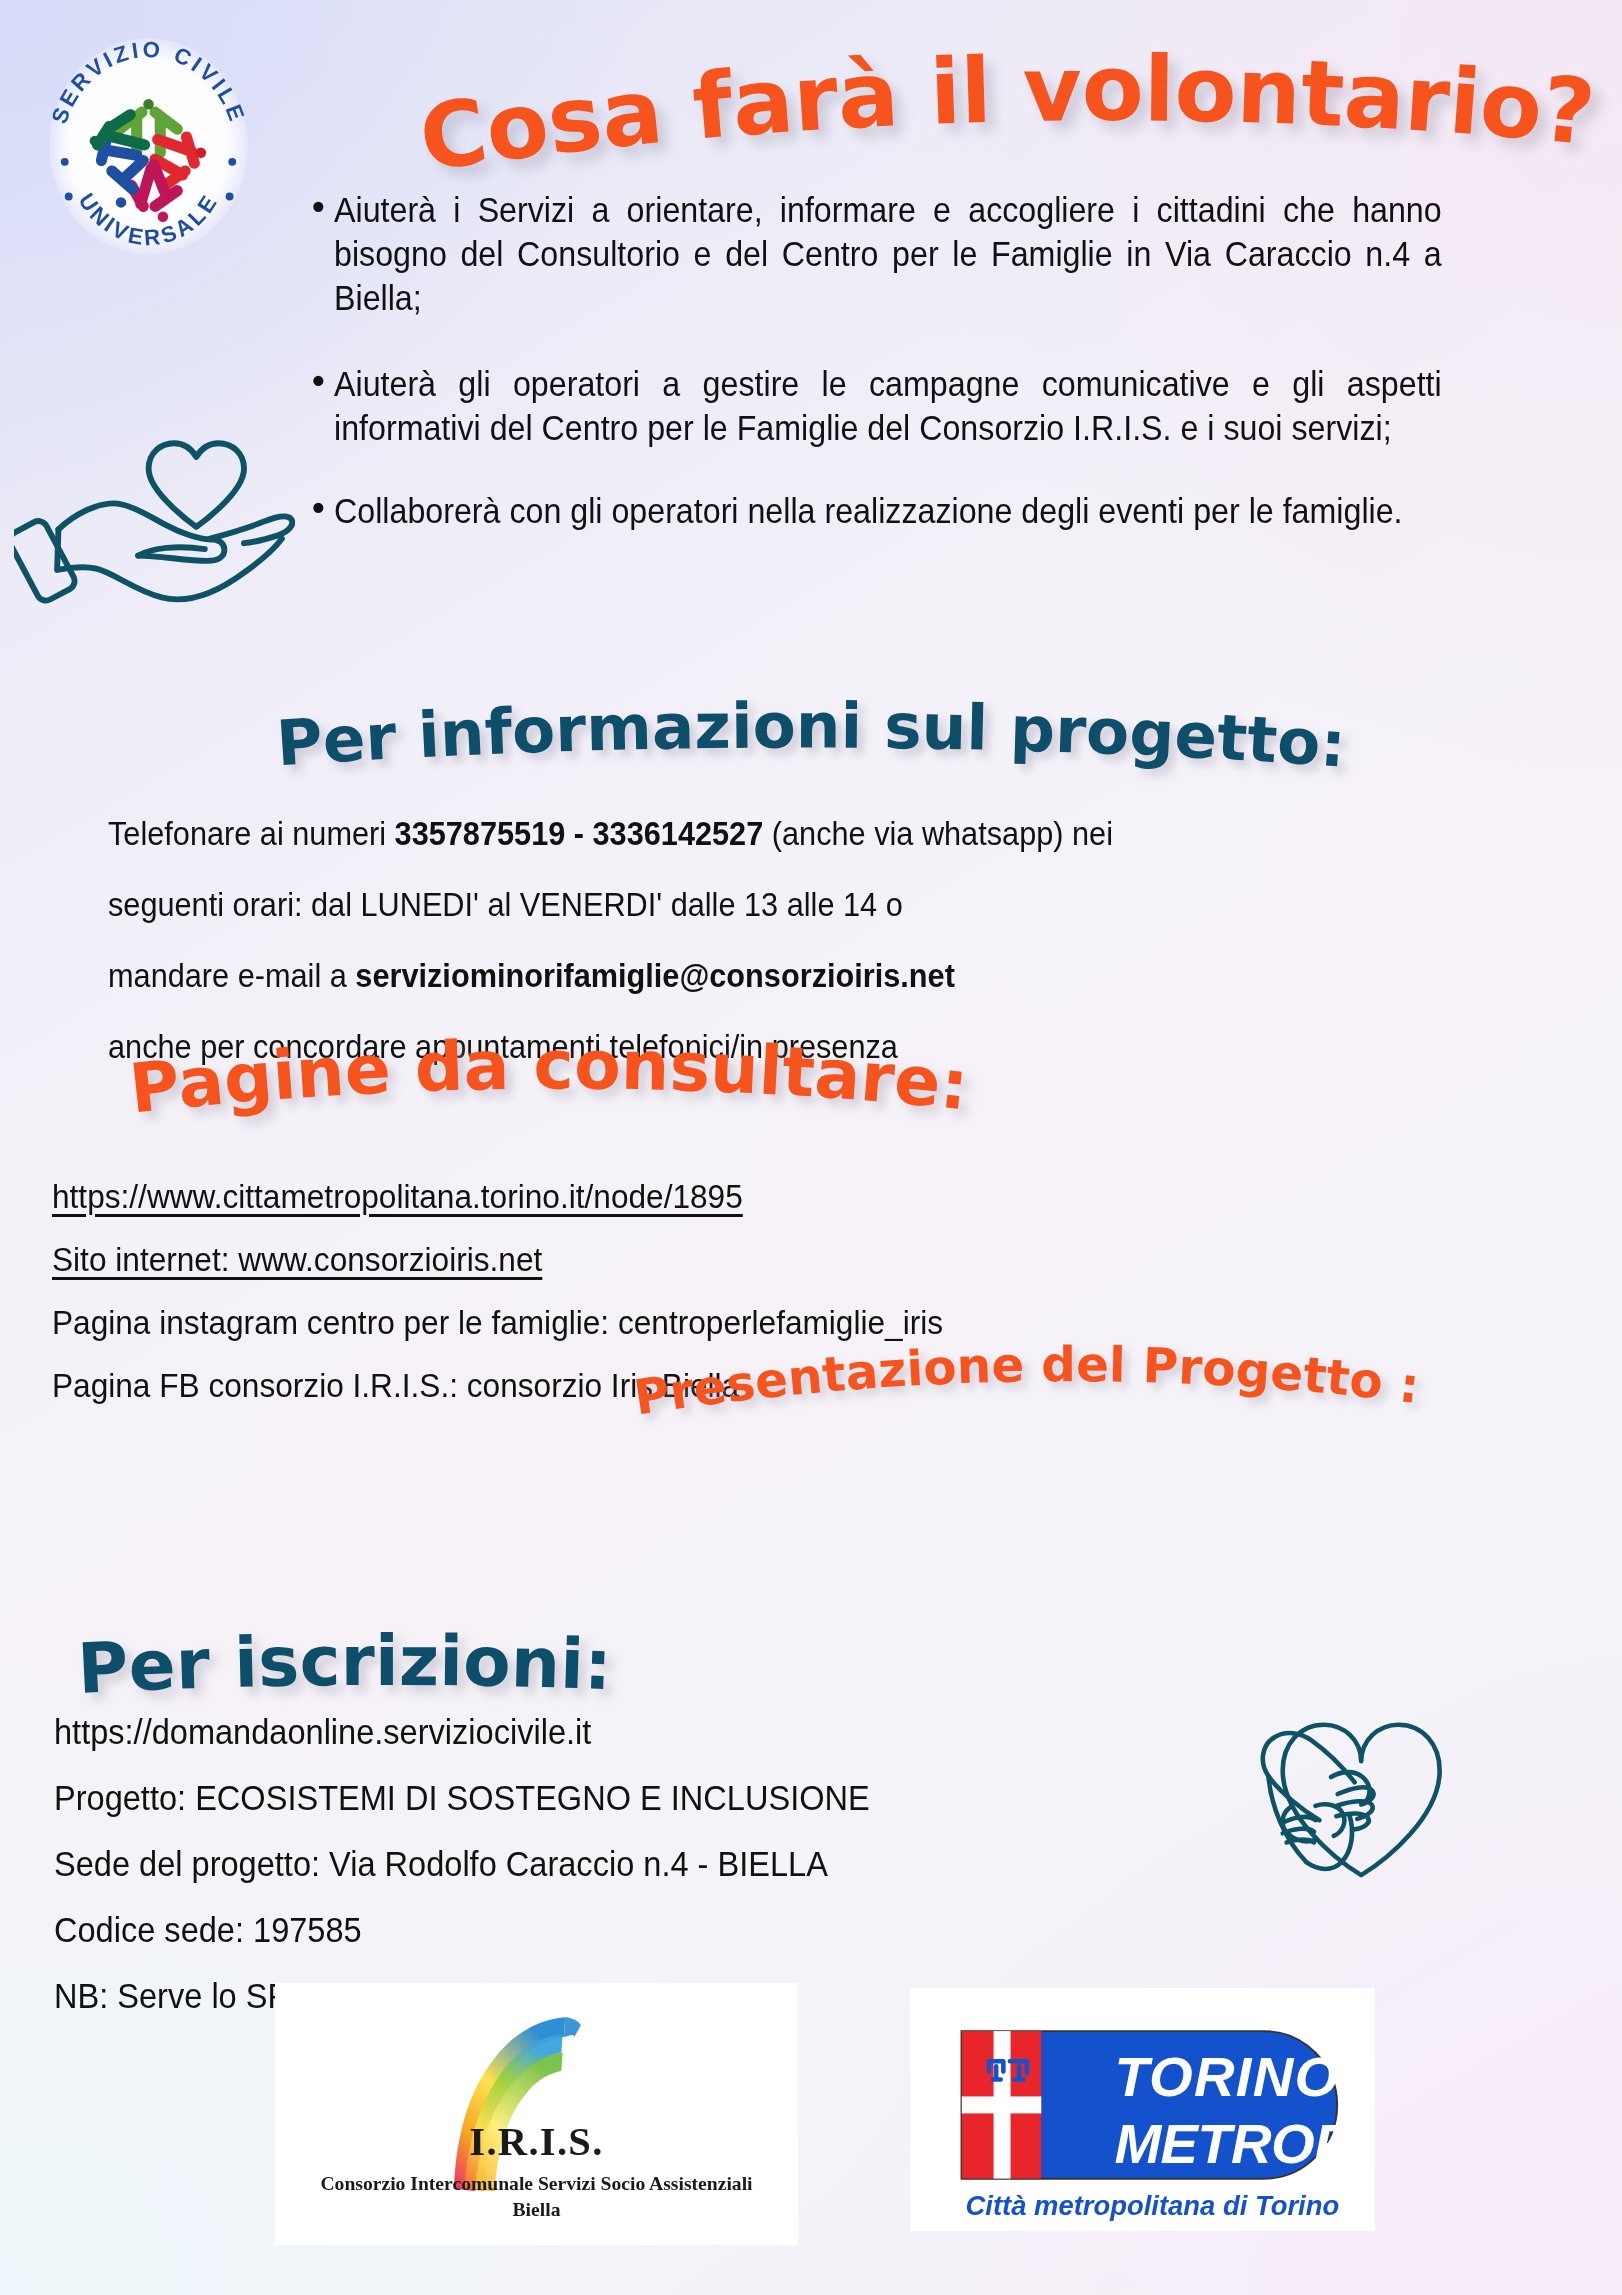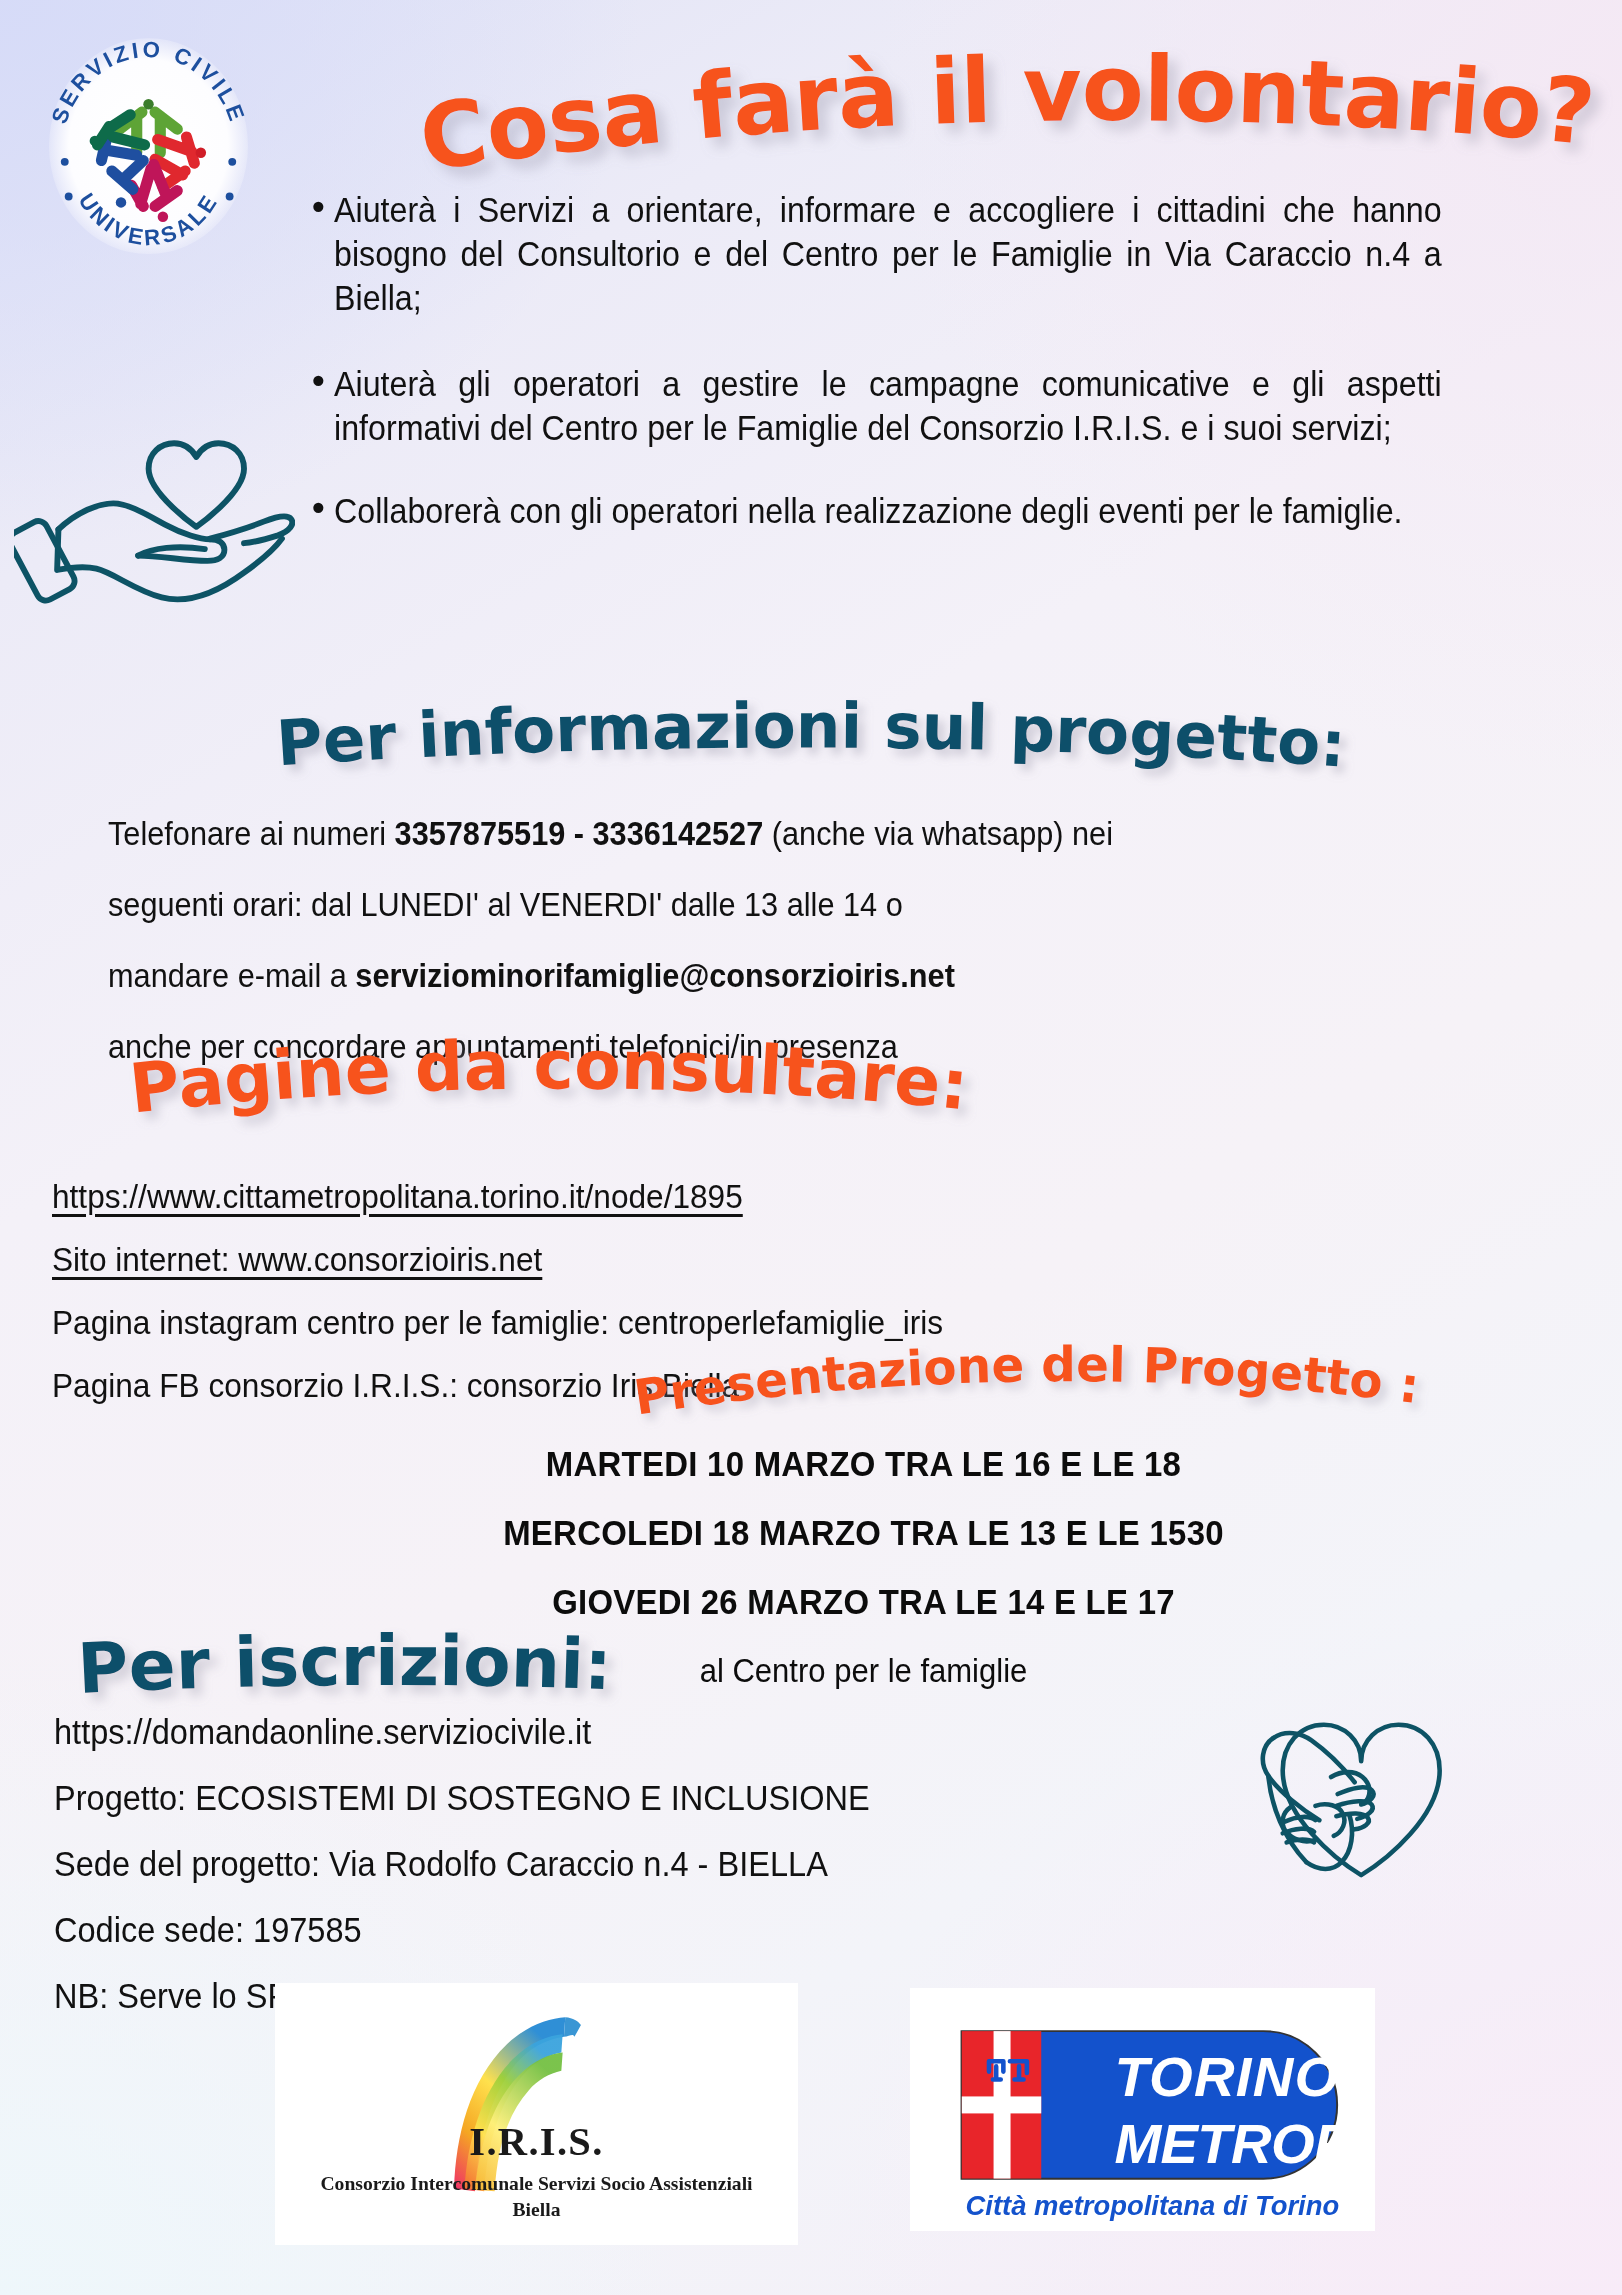--- a/index.html
+++ b/index.html
@@ -267,26 +267,20 @@
         <filter id="shPres" x="-10%" y="-20%" width="130%" height="180%">
           <feDropShadow dx="9" dy="9" stdDeviation="7" flood-color="#8d8aa0" flood-opacity="0.35"></feDropShadow>
         </filter>
       </defs>
       <text font-size="74" fill="#F7521E" filter="url(#shPres)" style="font-family:'DejaVu Sans',sans-serif;font-weight:700;">
         <textPath href="#presPath" startOffset="50%" text-anchor="middle">Presentazione del Progetto  :</textPath>
       </text>
     </svg>
   </div>
 
-  <div id="dates">
-    <div class="date-line">MARTEDI 10 MARZO  TRA LE 16 E LE 18</div>
-    <div class="date-line">MERCOLEDI 18 MARZO TRA LE 13 E LE 1530</div>
-    <div class="date-line">GIOVEDI 26 MARZO TRA LE 14 E LE 17</div>
-    <div class="date-line where">al  Centro per le famiglie</div>
-  </div>
 
   <div class="arch-title" style="left:72px;top:1616px;width:654px;height:98px;">
     <svg width="654" height="98" viewBox="0 0 1000 150">
       <defs>
         <path id="iscrPath" d="M 10,118 Q 500,92 990,120"></path>
         <filter id="shIscr" x="-10%" y="-20%" width="130%" height="180%">
           <feDropShadow dx="11" dy="11" stdDeviation="8" flood-color="#8d8aa0" flood-opacity="0.35"></feDropShadow>
         </filter>
       </defs>
       <text font-size="106" fill="#10506A" filter="url(#shIscr)" style="font-family:'DejaVu Sans',sans-serif;font-weight:700;">

